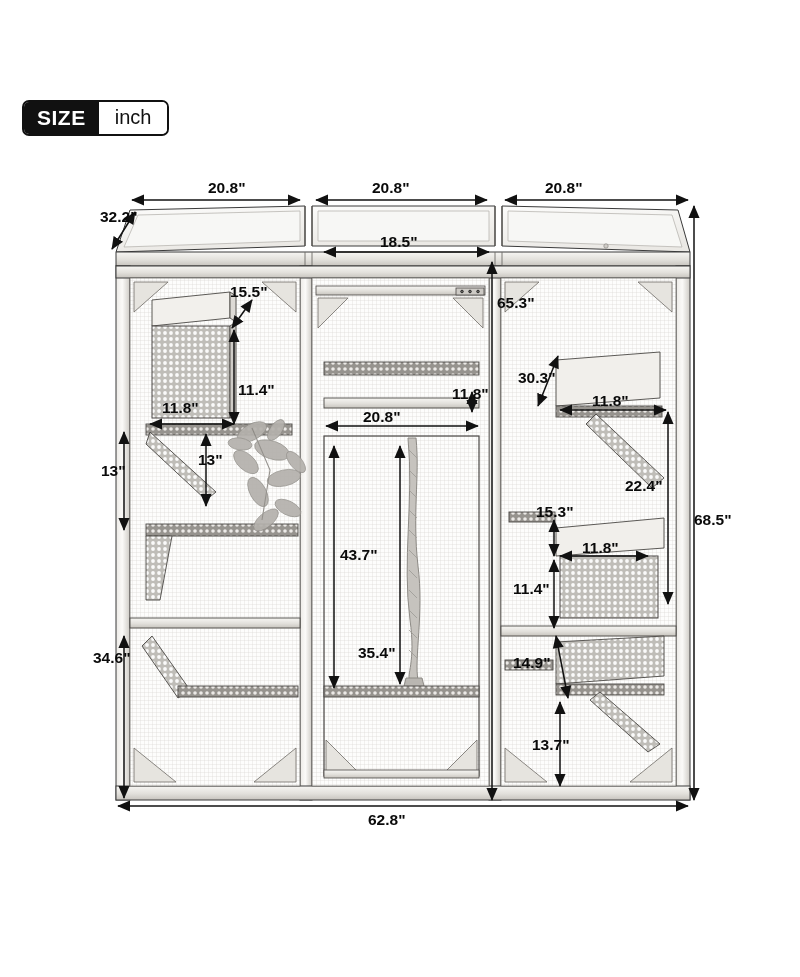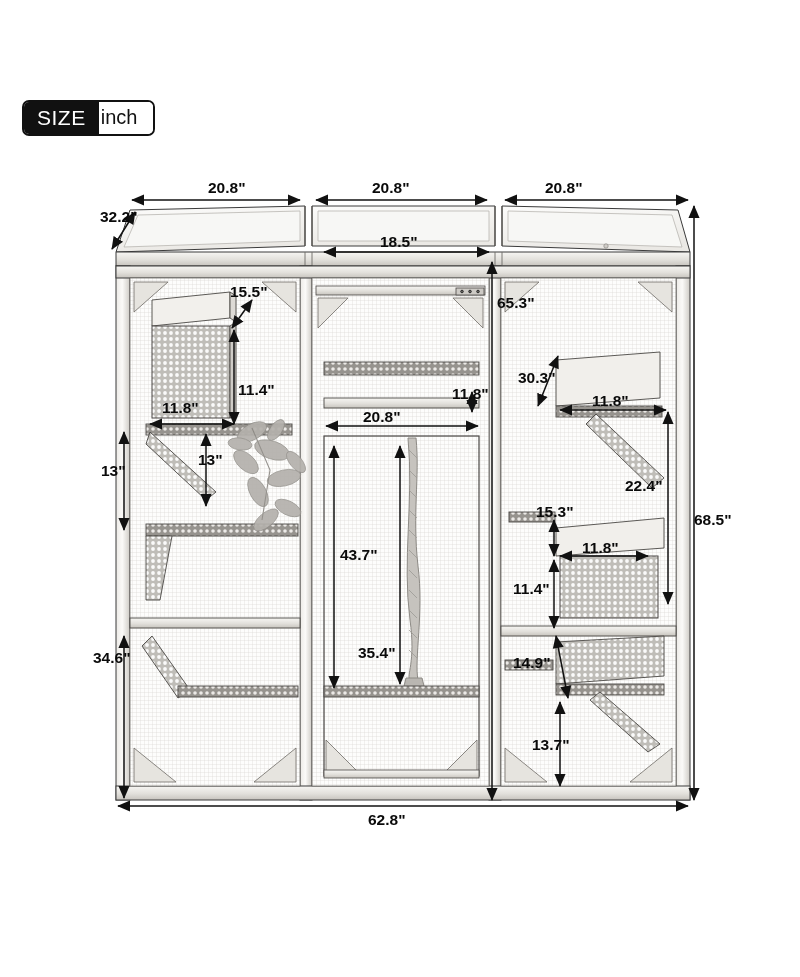--- a/index.html
+++ b/index.html
@@ -2,24 +2,24 @@
 <html><head>
 <meta charset="utf-8">
 <style>
   html,body{margin:0;padding:0;background:#ffffff;}
   body{width:800px;height:977px;position:relative;overflow:hidden;
        font-family:"Liberation Sans","DejaVu Sans",sans-serif;color:#000;}
 
   
   #size-badge{position:absolute;left:22px;top:100px;display:flex;
     border:2px solid #111;border-radius:7px;overflow:hidden;background:#fff;}
-  #size-badge .blk{background:#111;color:#fff;font-size:21px;font-weight:400;
+  #size-badge .blk{background:#111;color:#fff;font-size:21px;font-weight:700;
     letter-spacing:.5px;padding:5px 13px 6px 13px;line-height:1;}
   #size-badge .wht{background:#fff;color:#111;font-size:20px;
-    padding:5px 16px 6px 2px;line-height:1;}
+    padding:5px 16px 6px 16px;line-height:1;}
 
   
   #canvas{position:absolute;left:0;top:0;width:800px;height:977px;}
   #canvas svg{position:absolute;left:0;top:0;}
 
   
   .dim{position:absolute;font-size:15.5px;font-weight:600;color:#0a0a0a;
        white-space:nowrap;letter-spacing:0px;line-height:1;}
 </style>
 </head>

